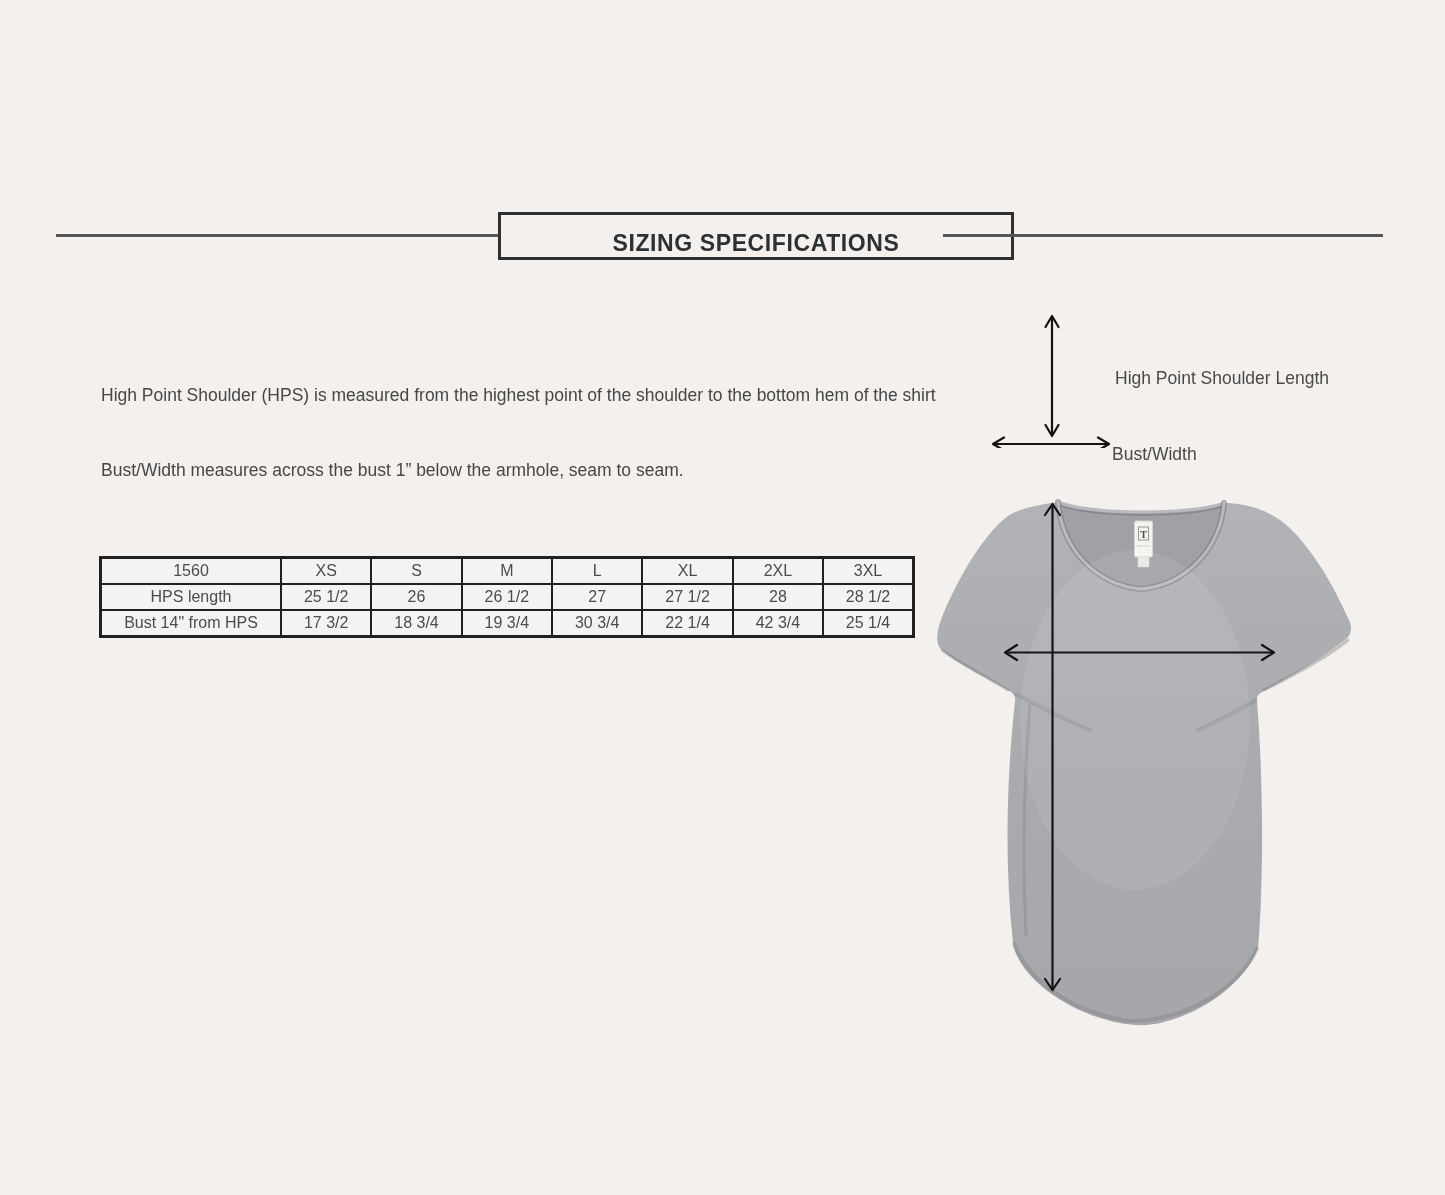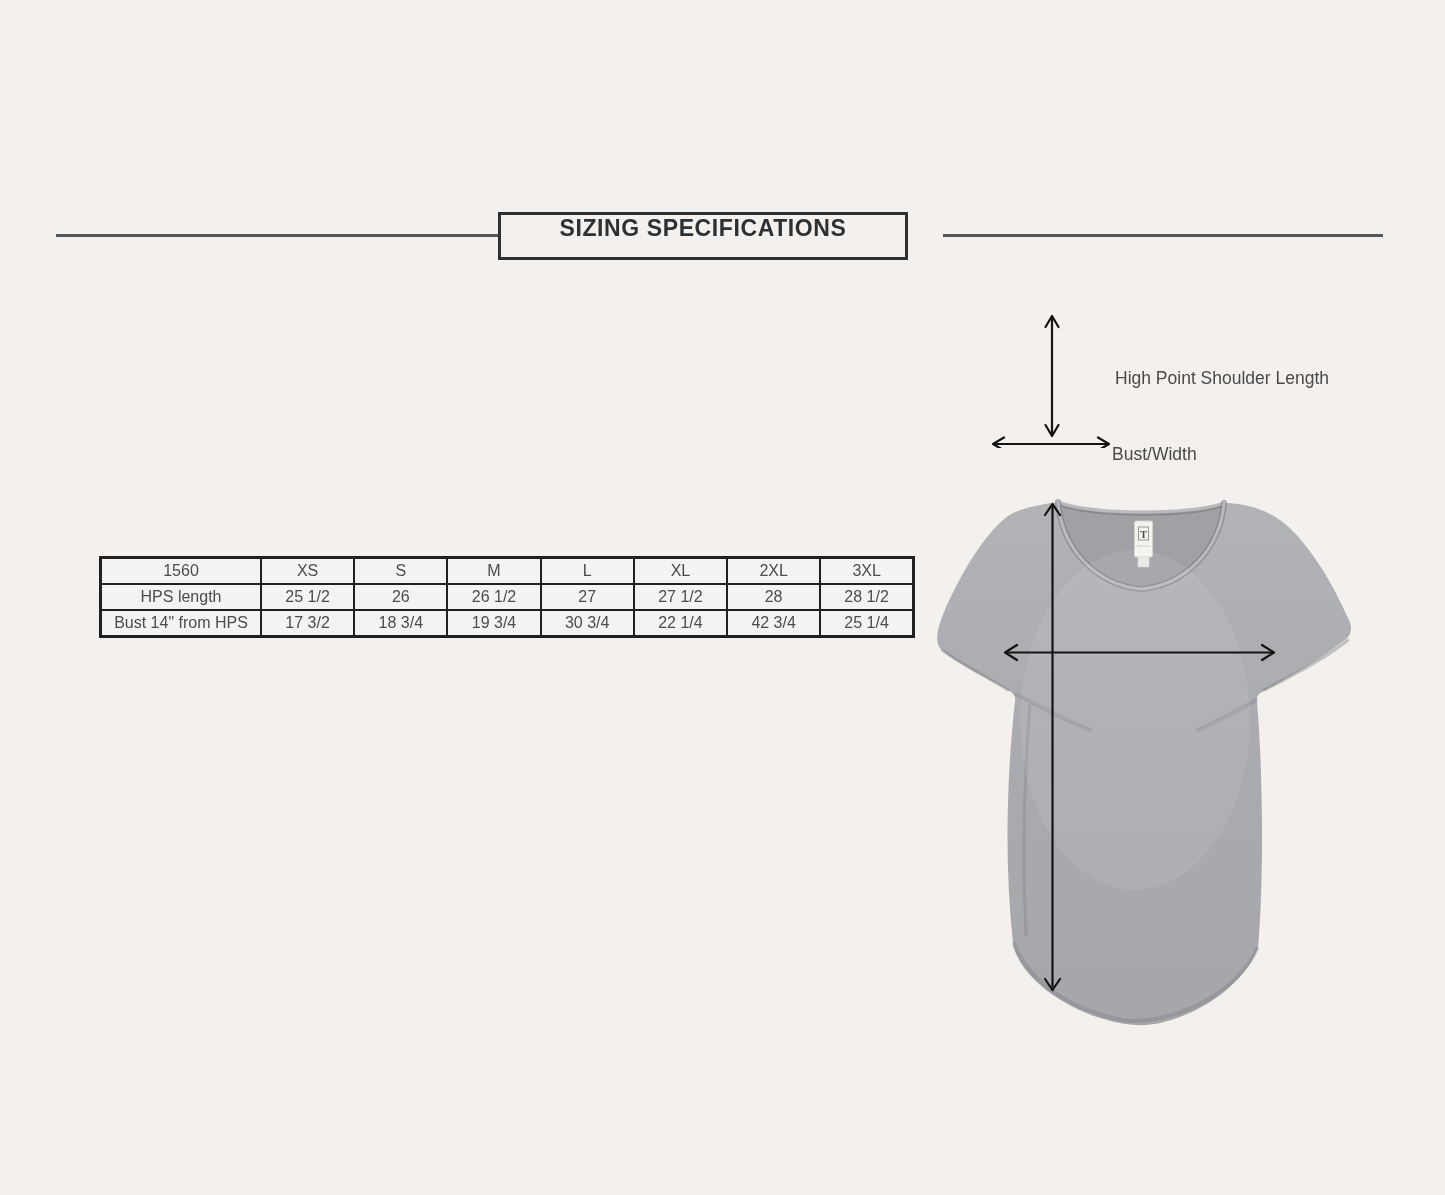--- a/index.html
+++ b/index.html
@@ -8,23 +8,23 @@
     width:1445px;height:1195px;
     background:#f3f0ed;
     font-family:"Liberation Sans", sans-serif;
     overflow:hidden;
   }
   
   .rule{position:absolute;top:234px;height:3px;background:#55565a;}
   .rule-left{left:56px;width:442px;}
   .rule-right{left:943px;width:440px;}
   .title-box{
-    position:absolute;left:498px;top:212px;width:410px;height:48px;
+    position:absolute;left:498px;top:212px;width:516px;height:48px;
     box-sizing:border-box;border:3px solid #2e3032;
-    display:flex;align-items:flex-start;justify-content:center;
+    display:flex;align-items:flex-end;justify-content:center;
     background:#f3f0ed;
   }
   .title-box span{
     font-size:23px;font-weight:bold;letter-spacing:.6px;color:#2d3134;
   }
   
   .copy{position:absolute;font-size:17.5px;color:#474747;white-space:nowrap;line-height:21px;}
   #hps-copy{left:101px;top:367px;}
   #bust-copy{left:101px;top:442px;}
   .mlabel{position:absolute;font-size:17.5px;color:#4a4a4a;white-space:nowrap;}
@@ -33,39 +33,41 @@
   .product-name{position:absolute;left:101px;top:552px;font-size:20px;color:#8b5cf6;letter-spacing:.3px;}
   
   table.size{
     position:absolute;left:99px;top:556px;width:816px;
     border-collapse:collapse;table-layout:fixed;
     border:3px solid #202020;
   }
   table.size th, table.size td{
     border:2px solid #202020;
     font-size:16px;font-weight:normal;color:#4c4c4c;
-    text-align:center;height:24px;padding:0 1px;
+    text-align:center;height:24px;padding:0 11px;
     background:#f5f3f1;white-space:nowrap;overflow:hidden;
   }
   table.size th:first-child, table.size td:first-child{width:156px;}
   
   svg.legend{position:absolute;left:985px;top:308px;width:135px;height:140px;}
   svg.tshirt{position:absolute;left:918px;top:488px;width:470px;height:560px;}
 </style>
 </head>
 <body>
 
 <div class="page">
 
   <div class="rule rule-left"></div>
   <div class="title-box">
     <span>SIZING SPECIFICATIONS</span>
   </div>
   <div class="rule rule-right"></div>
 
+  <p class="copy" id="hps-copy">High Point Shoulder (HPS) is measured from the highest point of the shoulder to the bottom hem of the shirt</p>
+  <p class="copy" id="bust-copy">Bust/Width measures across the bust 1” below the armhole, seam to seam.</p>
 
   <div class="mlabel" id="vlabel">High Point Shoulder Length</div>
   <div class="mlabel" id="hlabel">Bust/Width</div>
 
   <svg class="legend" viewBox="985 308 135 140">
     <g stroke="#141414" stroke-width="2.2" fill="none" stroke-linecap="round" stroke-linejoin="round">
       <line x1="1052" y1="317" x2="1052" y2="435"></line>
       <path d="M1045.5 327 L1052 316 L1058.5 327"></path>
       <path d="M1045.5 425 L1052 436 L1058.5 425"></path>
       <line x1="994" y1="444" x2="1108" y2="444"></line>

